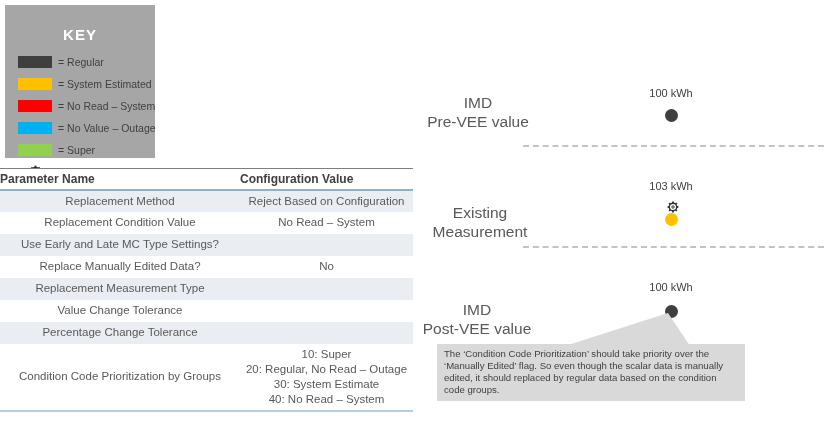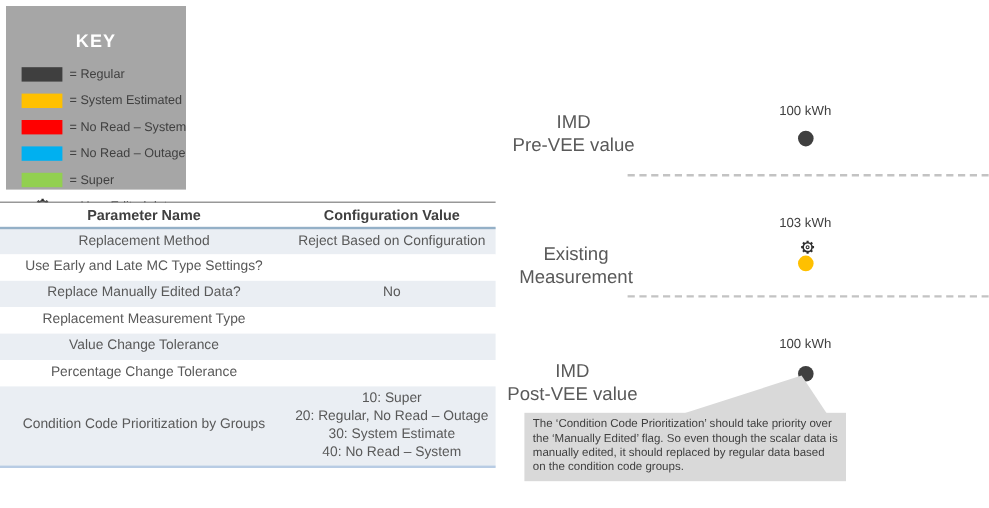--- a/index.html
+++ b/index.html
@@ -60,21 +60,21 @@
     width: 413px;
     border-collapse: collapse;
     border-top: 1.5px solid #7f7f7f;
     border-bottom: 2px solid #b8cce4;
   }
   table.param-table th {
     font-size: 12px;
     font-weight: bold;
     color: #404040;
     height: 21px;
-    text-align: center;
+    text-align: left;
     border-bottom: 2px solid #94b0c7;
     background: #ffffff;
   }
   table.param-table td {
     font-size: 11.5px;
     color: #595959;
     text-align: center;
     height: 22px;
     vertical-align: middle;
     line-height: 15px;
@@ -120,21 +120,21 @@
 
   
   .callout-pointer {
     position: absolute;
     left: 558px; top: 308px;
     width: 140px; height: 40px;
   }
   .callout-box {
     position: absolute;
     left: 437px; top: 344px;
-    width: 268px;
+    width: 308px;
     background: #d9d9d9;
     padding: 4px 6px 5px 7px;
     font-size: 9.6px;
     line-height: 12px;
     color: #3f3f3f;
   }
 </style>
 </head>
 <body>
 
@@ -148,21 +148,21 @@
   <div class="key-row">
     <span class="key-swatch" style="background-color: rgb(255, 192, 0);"></span>
     <span class="key-label">= System Estimated</span>
   </div>
   <div class="key-row">
     <span class="key-swatch" style="background-color: rgb(255, 0, 0);"></span>
     <span class="key-label">= No Read – System</span>
   </div>
   <div class="key-row">
     <span class="key-swatch" style="background-color: rgb(0, 176, 240);"></span>
-    <span class="key-label">= No Read – Outage</span>
+    <span class="key-label">= No Value – Outage</span>
   </div>
   <div class="key-row">
     <span class="key-swatch" style="background-color: rgb(146, 208, 80);"></span>
     <span class="key-label">= Super</span>
   </div>
   <div class="key-row">
     <span class="key-gear-wrap">
       <svg width="13" height="13" viewBox="0 0 20 20">
         <g stroke="#2f2f2f" stroke-width="3">
           <line x1="10" y1="1" x2="10" y2="19"></line>
@@ -189,20 +189,24 @@
         <th>Parameter Name</th>
         <th>Configuration Value</th>
       </tr>
     </thead>
     <tbody>
       <tr>
         <td>Replacement Method</td>
         <td>Reject Based on Configuration</td>
       </tr>
       <tr>
+        <td>Replacement Condition Value</td>
+        <td>No Read – System</td>
+      </tr>
+      <tr>
         <td>Use Early and Late MC Type Settings?</td>
         <td></td>
       </tr>
       <tr>
         <td>Replace Manually Edited Data?</td>
         <td>No</td>
       </tr>
       <tr>
         <td>Replacement Measurement Type</td>
         <td></td>

